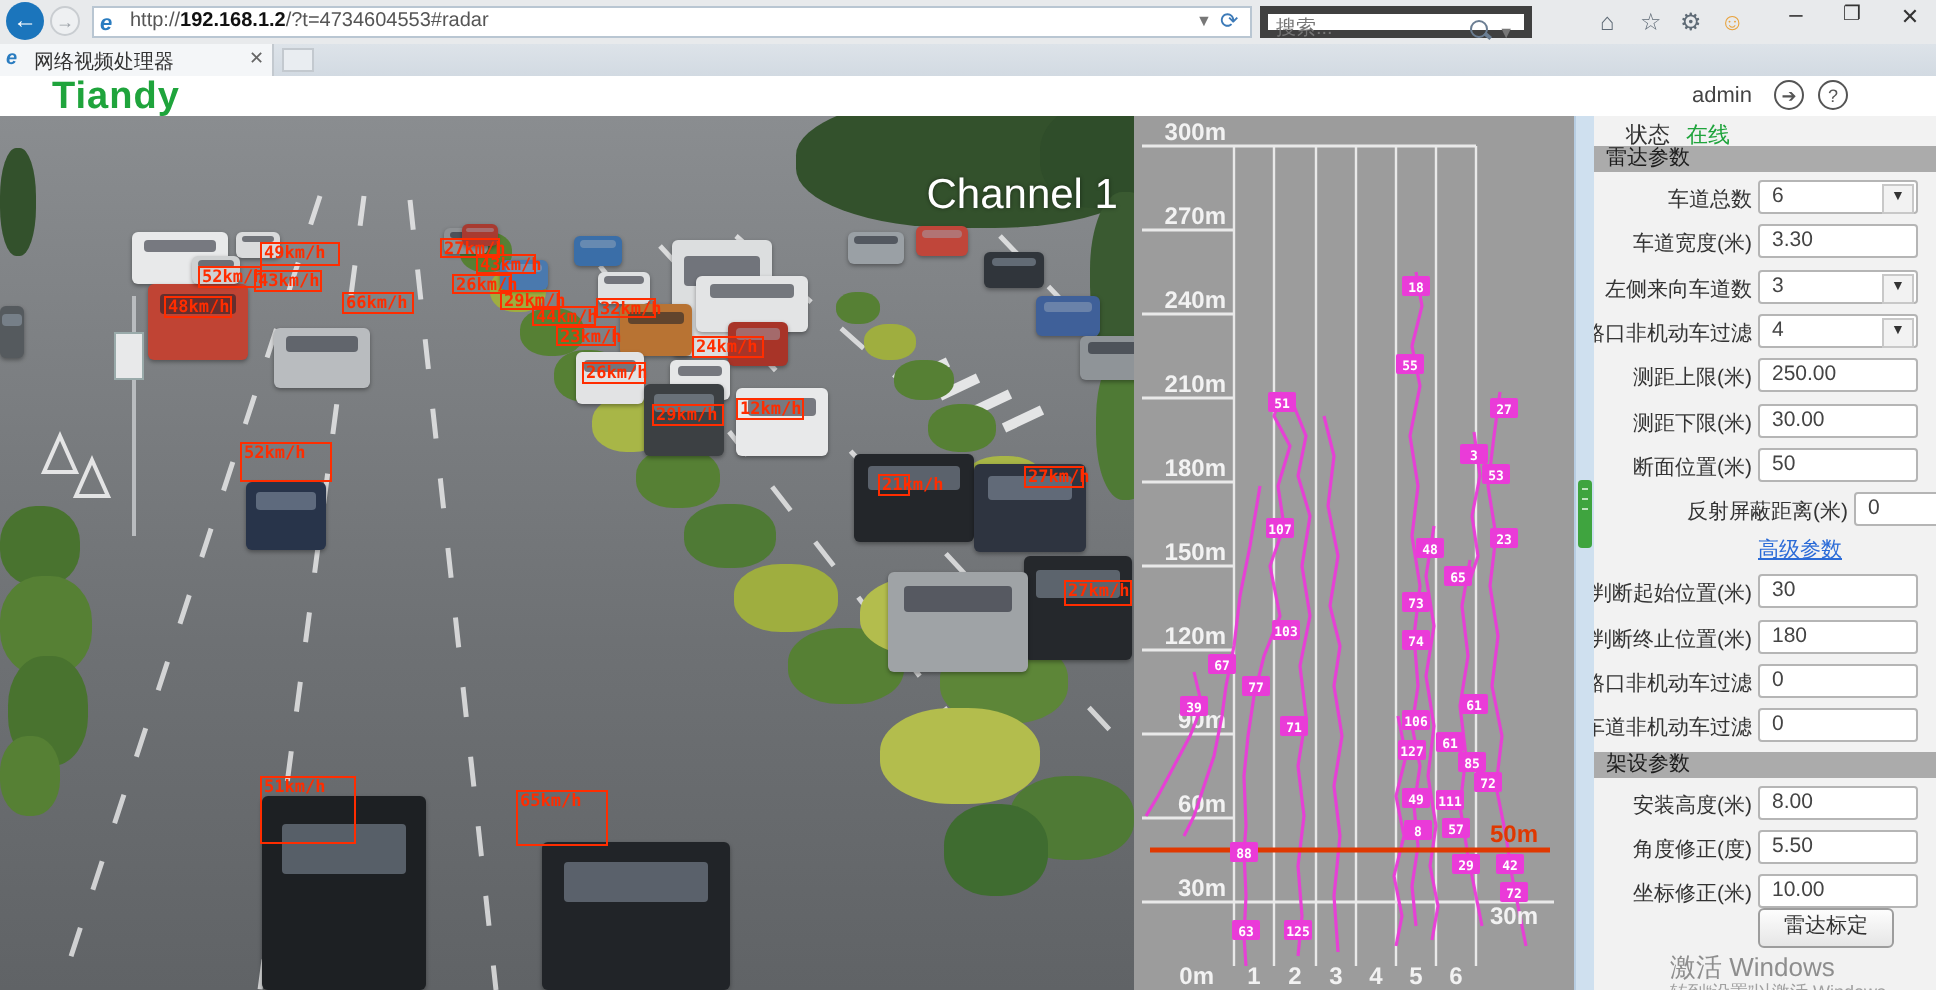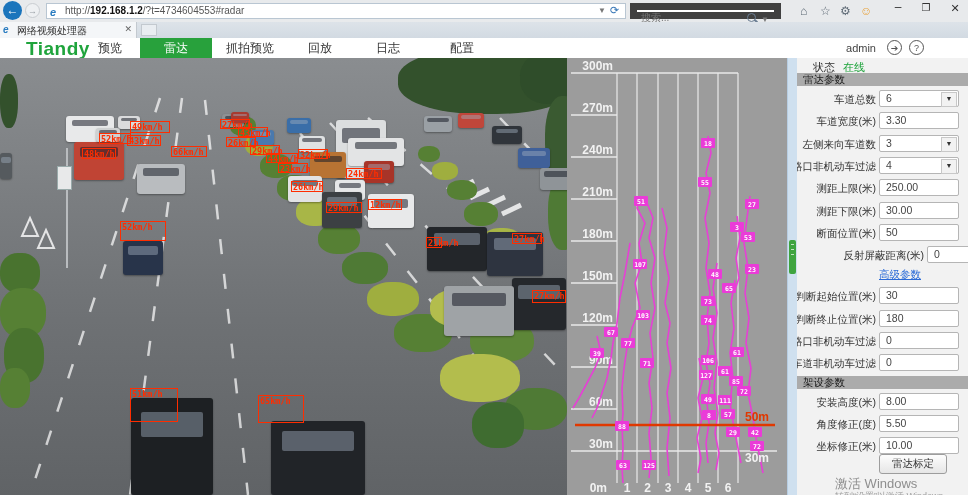--- a/index.html
+++ b/index.html
@@ -11,21 +11,21 @@
   #back-btn{left:3px;top:1px;width:19px;height:19px;border-radius:50%;background:#1b75bc;color:#fff;
             font-size:12px;line-height:18px;text-align:center;}
   #fwd-btn{left:25px;top:3px;width:15px;height:15px;border-radius:50%;background:#eef0f2;color:#9aa0a6;
            border:1px solid #c9cdd1;font-size:9px;line-height:14px;text-align:center;box-sizing:border-box;}
   #addr-bar{left:46px;top:3px;width:580px;height:16px;background:#fff;border:1px solid #b9c6d2;box-sizing:border-box;
             font-size:10px;color:#555;line-height:14px;padding-left:18px;white-space:nowrap;overflow:hidden;}
   .ie-e{position:absolute;left:3px;top:1px;color:#2a7cc0;font-weight:bold;font-size:11px;font-style:italic;}
   #addr-host{font-weight:bold;color:#111;}
   #addr-dd{left:598px;top:6px;font-size:8px;color:#777;}
   #addr-refresh{left:610px;top:4px;font-size:11px;color:#3c7ab8;}
-  #search-box{left:630px;top:3px;width:151px;height:16px;background:#fff;border:7px solid #404040;box-sizing:border-box;}
+  #search-box{left:630px;top:3px;width:136px;height:16px;background:#fff;border:4px solid #404040;box-sizing:border-box;}
   #search-input{position:absolute;left:2px;top:0;width:120px;height:13px;border:0;outline:0;font-size:10px;color:#555;
                 font-family:"Liberation Sans",sans-serif;background:transparent;}
   .mag{position:absolute;right:18px;top:3px;width:7px;height:7px;border:1.4px solid #6b7e93;border-radius:50%;}
   .mag:after{content:"";position:absolute;left:6px;top:6px;width:4px;height:1.5px;background:#6b7e93;transform:rotate(40deg);}
   #search-dd{right:5px;top:5px;font-size:8px;color:#777;position:absolute;}
   .tool-ico{top:4px;font-size:12px;color:#5f6b76;}
   #win-min{left:886px;top:0px;width:24px;height:18px;text-align:center;font-size:12px;color:#333;}
   #win-max{left:914px;top:2px;width:24px;height:18px;text-align:center;font-size:10px;color:#333;}
   #win-close{left:944px;top:2px;width:22px;height:18px;text-align:center;font-size:11px;color:#333;}
   
@@ -110,28 +110,20 @@
   <div id="tab" class="abs">
     <span class="ie-e" style="top:2px;font-size:10px;">e</span>
     <span id="tab-title">网络视频处理器</span>
     <span id="tab-close">✕</span>
   </div>
   <div id="new-tab" class="abs"></div>
 </div>
 
 <div id="nav" class="abs">
   <div id="logo" class="abs">Tiandy</div>
-  <div id="nav-items" class="abs">
-      <div class="nav-item" style="width: 60px;">预览</div>
-      <div class="nav-item active" style="width: 72px;">雷达</div>
-      <div class="nav-item" style="width: 76px;">抓拍预览</div>
-      <div class="nav-item" style="width: 64px;">回放</div>
-      <div class="nav-item" style="width: 72px;">日志</div>
-      <div class="nav-item" style="width: 76px;">配置</div>
-    </div>
   <div id="admin-label">admin</div>
   <div class="abs hdr-circle" style="right:66px;left:auto;">➔</div>
   <div class="abs hdr-circle" style="right:44px;left:auto;">?</div>
 </div>
 
 <div id="video" class="abs">
   <svg id="road-marks" width="567" height="437">
       <line x1="160" y1="40" x2="30" y2="437" stroke="#ffffff" stroke-opacity="0.7" stroke-width="2.5" stroke-dasharray="15 20"></line>
       <line x1="182" y1="40" x2="130" y2="437" stroke="#ffffff" stroke-opacity="0.7" stroke-width="2.5" stroke-dasharray="15 20"></line>
       <line x1="205" y1="42" x2="248" y2="437" stroke="#ffffff" stroke-opacity="0.7" stroke-width="2.5" stroke-dasharray="15 20"></line>
@@ -282,21 +274,21 @@
       </div>
       <div class="sbox" style="left: 346px; top: 110px; width: 36px; height: 11px;">
         <span>24km/h</span>
       </div>
       <div class="sbox" style="left: 326px; top: 144px; width: 36px; height: 11px;">
         <span>29km/h</span>
       </div>
       <div class="sbox" style="left: 368px; top: 141px; width: 34px; height: 11px;">
         <span>12km/h</span>
       </div>
-      <div class="sbox" style="left: 426px; top: 179px; width: 16px; height: 11px;">
+      <div class="sbox" style="left: 439px; top: 179px; width: 16px; height: 11px;">
         <span>21km/h</span>
       </div>
       <div class="sbox" style="left: 512px; top: 175px; width: 30px; height: 11px;">
         <span>27km/h</span>
       </div>
       <div class="sbox" style="left: 532px; top: 232px; width: 34px; height: 13px;">
         <span>27km/h</span>
       </div>
       <div class="sbox" style="left: 291px; top: 123px; width: 32px; height: 11px;">
         <span>26km/h</span>
@@ -331,20 +323,21 @@
       <div class="sbox" style="left: 266px; top: 95px; width: 32px; height: 10px;">
         <span>44km/h</span>
       </div>
       <div class="sbox" style="left: 278px; top: 105px; width: 30px; height: 10px;">
         <span>23km/h</span>
       </div>
       <div class="sbox" style="left: 298px; top: 91px; width: 30px; height: 10px;">
         <span>32km/h</span>
       </div>
     </div>
+  <div id="channel-label">Channel 1</div>
 </div>
 
 <div id="radar" class="abs">
     <svg width="220" height="437">
       <line x1="50" y1="15" x2="50" y2="425" stroke="#e9e9e9" stroke-width="1.2"></line>
       <line x1="70" y1="15" x2="70" y2="425" stroke="#e9e9e9" stroke-width="1.2"></line>
       <line x1="91" y1="15" x2="91" y2="425" stroke="#e9e9e9" stroke-width="1.2"></line>
       <line x1="111" y1="15" x2="111" y2="425" stroke="#e9e9e9" stroke-width="1.2"></line>
       <line x1="131" y1="15" x2="131" y2="425" stroke="#e9e9e9" stroke-width="1.2"></line>
       <line x1="151" y1="15" x2="151" y2="425" stroke="#e9e9e9" stroke-width="1.2"></line>

